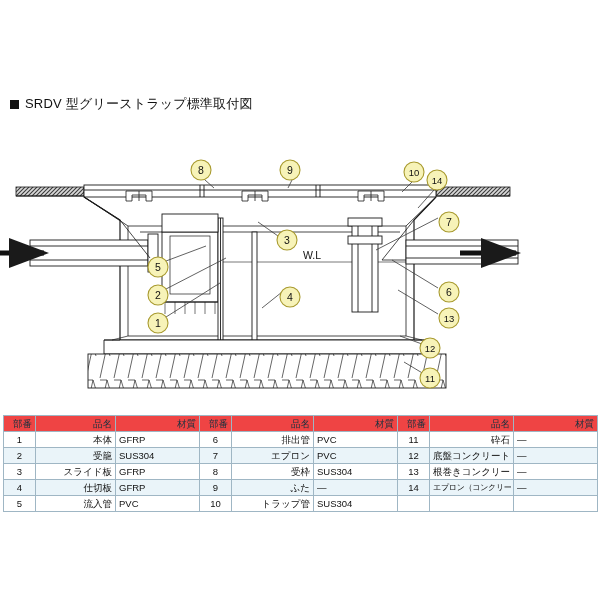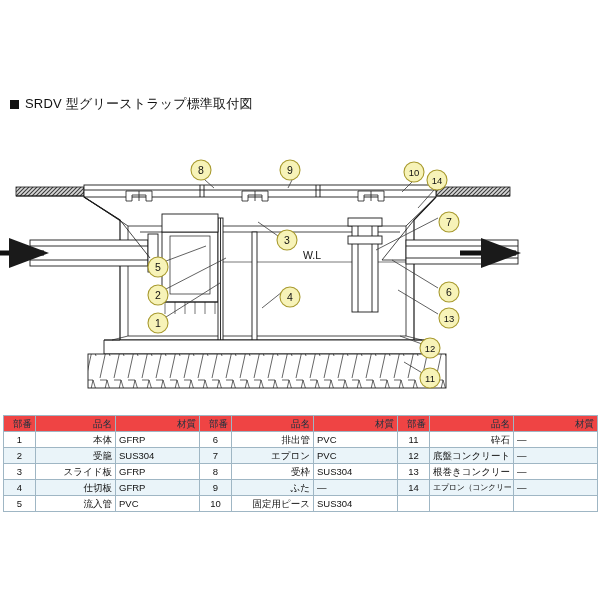--- a/index.html
+++ b/index.html
@@ -307,20 +307,20 @@
         <td class="mat">—</td>
         <td class="num">14</td>
         <td class="nm tight">エプロン（コンクリート）</td>
         <td class="mat">—</td>
       </tr>
       <tr>
         <td class="num">5</td>
         <td class="nm">流入管</td>
         <td class="mat">PVC</td>
         <td class="num">10</td>
-        <td class="nm">固定用ピース</td>
+        <td class="nm">トラップ管</td>
         <td class="mat">SUS304</td>
         <td class="num empty"></td>
         <td class="nm empty"></td>
         <td class="mat empty"></td>
       </tr>
     </tbody>
 </table>
 
 </body></html>

